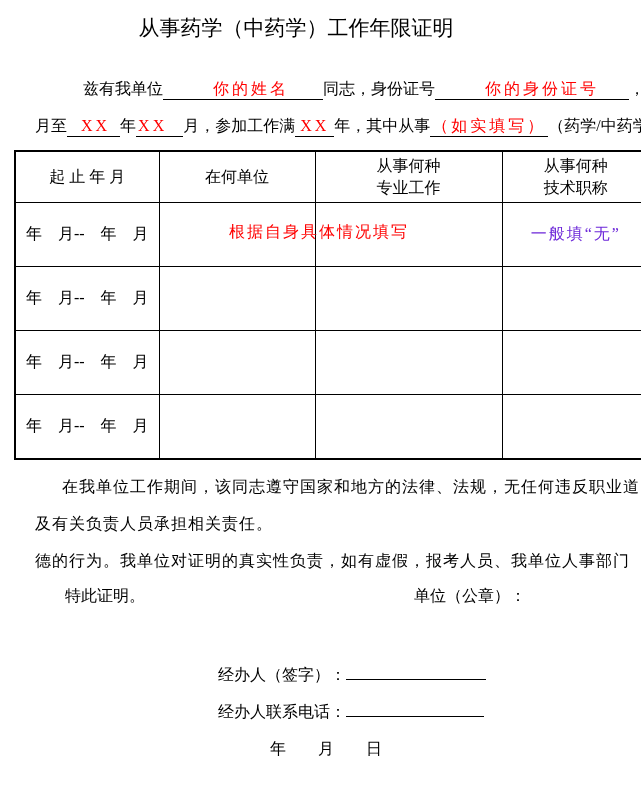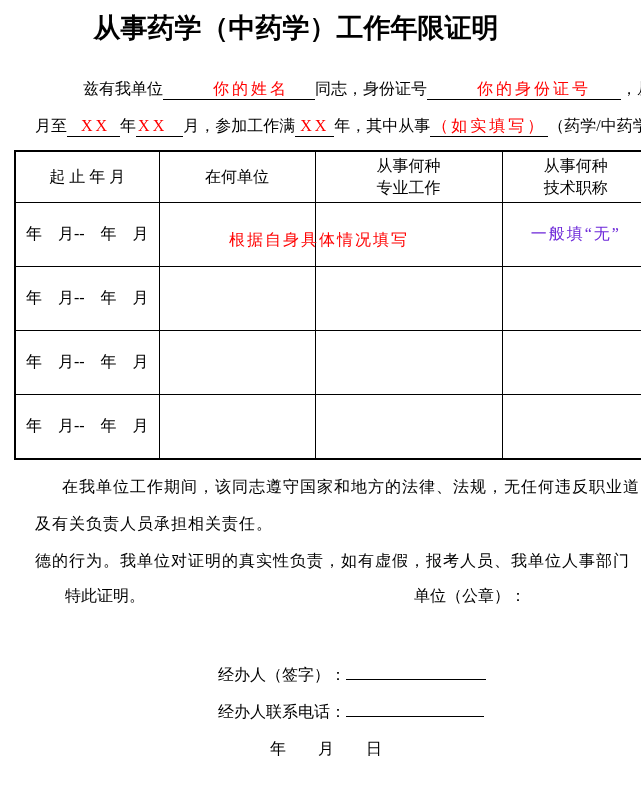--- a/index.html
+++ b/index.html
@@ -7,38 +7,38 @@
     width:641px; height:801px;
     background:#ffffff; color:#000;
     font-family:"Liberation Serif","DejaVu Serif",serif;
     font-size:16px;
     position:relative; overflow:hidden;
   }
   .title {
     width:592px;
     margin:14px 0 0 0;
     text-align:center;
-    font-size:27px; font-weight:bold;
+    font-size:21px; font-weight:normal;
     line-height:28px;
     white-space:nowrap;
   }
   .para { margin:0 20px 0 35px; }
   .p1 { margin-top:28px; }
   .line { height:37px; line-height:37px; white-space:nowrap; }
   .indent3 { text-indent:48px; }
   .indent2 { text-indent:27px; }
   .red { color:#ff0000; }
   .blank {
     display:inline-block;
     border-bottom:1px solid #000;
     line-height:20px;
     text-align:center;
   }
   .blank.red { letter-spacing:3px; }
-  .pad-name { padding:0 26px 0 2px; }
+  .pad-name { padding:0 34px 0 2px; }
   .pad-id   { padding:0 30px 0 2px; }
   .pad-toy  { padding:0 10px 0 14px; }
   .pad-tom  { padding:0 16px 0 2px; }
   .pad-wy   { padding:0 5px; }
   .pad-fill { padding:0 2px; }
   .pad-x    { padding:0 22px; }
 
   .table-wrap { position:relative; margin:6px 0 0 14px; }
   table.exp {
     border-collapse:collapse;
@@ -50,21 +50,21 @@
     border:1px solid #000;
     text-align:center;
     vertical-align:middle;
     font-size:16px;
     padding:0;
   }
   tr.hdr td { height:50px; line-height:22px; }
   tr.row td { height:63px; }
   .note-overlay {
     position:absolute;
-    left:150px; top:58px;
+    left:150px; top:50px;
     width:310px; height:63px;
     line-height:63px;
     text-align:center;
     color:#ff0000;
     letter-spacing:2px;
     white-space:nowrap;
   }
   .none-note { color:#6d28d9; letter-spacing:2px; }
 
   .p2 { margin-top:8px; }

